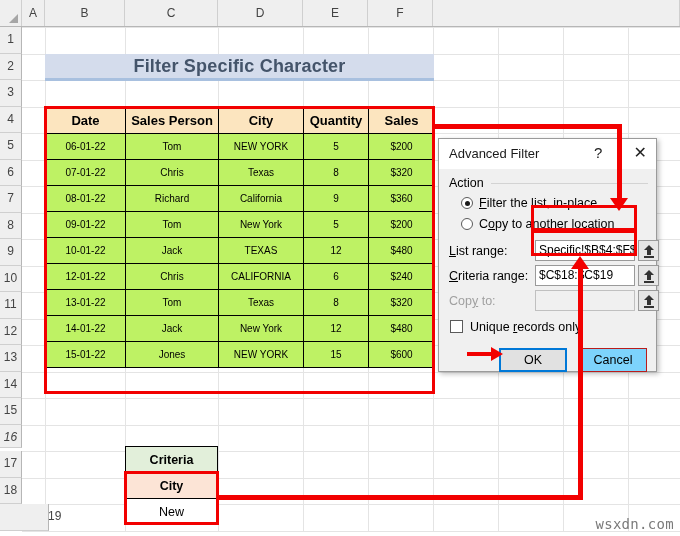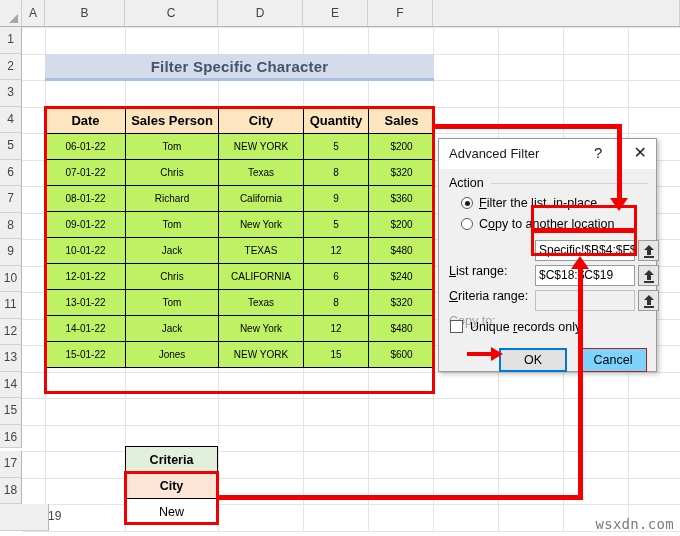--- a/index.html
+++ b/index.html
@@ -23,21 +23,21 @@
      border-left:9px solid transparent;border-bottom:9px solid #a6a6a6;}
   .rowhead{position:absolute;left:0;width:22px;text-align:center;
      font-size:12px;color:#444;background:#efefef;
      border-bottom:1px solid #cfcfcf;border-right:1px solid #b6b6b6;box-sizing:border-box;}
   .gridline-v{position:absolute;width:1px;background:#e4e4e4;}
   .gridline-h{position:absolute;height:1px;background:#e4e4e4;}
 
   
   #title-banner{position:absolute;background:#d4dcec;border-bottom:3px solid #a8c0df;
      box-sizing:border-box;display:flex;align-items:center;justify-content:center;}
-  #title-banner .t{font-size:15px;font-weight:bold;color:#44546a;letter-spacing:.2px;}
+  #title-banner .t{font-size:18px;font-weight:bold;color:#44546a;letter-spacing:.2px;}
 
   
   #data-table{position:absolute;border-collapse:collapse;table-layout:fixed;background:#fff;}
   #data-table td{border:1px solid #000;font-size:10px;color:#000;text-align:center;
      height:26px;padding:0;box-sizing:border-box;background:#bef264;}
   #data-table thead td{background:#fce5bf;font-weight:bold;font-size:13px;}
   .redframe{position:absolute;border:3px solid #f20000;box-sizing:border-box;
      pointer-events:none;}
 
   
@@ -60,21 +60,21 @@
      line-height:18px;cursor:pointer;}
   #dialog .body{position:relative;padding:0;}
   .grp-label{position:absolute;left:10px;top:6px;font-size:12.5px;color:#000;background:#f0f0f0;
      padding-right:4px;}
   .grp-line{position:absolute;left:52px;right:8px;top:13px;height:1px;background:#d3d3d3;}
   .radio-row{position:absolute;left:22px;font-size:12.5px;color:#000;white-space:nowrap;}
   .radio{display:inline-block;width:12px;height:12px;border:1px solid #5a5a5a;border-radius:50%;
      background:#fff;vertical-align:-2px;margin-right:6px;position:relative;box-sizing:border-box;}
   .radio.on::after{content:"";position:absolute;left:2.5px;top:2.5px;width:5px;height:5px;
      border-radius:50%;background:#1a1a1a;}
-  .fld-label{position:absolute;font-size:12.5px;color:#000;margin-top:20px;}
+  .fld-label{position:absolute;font-size:12.5px;color:#000;}
   .fld-label.dim{color:#a0a0a0;}
   .txtbox{position:absolute;background:#fff;border:1px solid #9a9a9a;box-sizing:border-box;
      height:21px;line-height:19px;font-size:12px;padding-left:3px;color:#000;overflow:hidden;
      white-space:nowrap;}
   .txtbox.dim{background:#f0f0f0;border:1px solid #c0c0c0;}
   .picker{position:absolute;width:21px;height:21px;background:#e6e6e6;border:1px solid #9a9a9a;
      box-sizing:border-box;}
   .picker .arw{position:absolute;left:5px;top:4px;width:0;height:0;
      border-left:5px solid transparent;border-right:5px solid transparent;border-bottom:5px solid #333;}
   .picker .stem{position:absolute;left:8px;top:9px;width:4px;height:5px;background:#333;}
@@ -162,21 +162,21 @@
       <div class="rowhead" style="top: 159.5px; height: 26.5px; line-height: 25.5px;">6</div>
       <div class="rowhead" style="top: 186px; height: 26.5px; line-height: 25.5px;">7</div>
       <div class="rowhead" style="top: 212.5px; height: 26.5px; line-height: 25.5px;">8</div>
       <div class="rowhead" style="top: 239px; height: 26.5px; line-height: 25.5px;">9</div>
       <div class="rowhead" style="top: 265.5px; height: 26.5px; line-height: 25.5px;">10</div>
       <div class="rowhead" style="top: 292px; height: 26.5px; line-height: 25.5px;">11</div>
       <div class="rowhead" style="top: 318.5px; height: 26.5px; line-height: 25.5px;">12</div>
       <div class="rowhead" style="top: 345px; height: 26.5px; line-height: 25.5px;">13</div>
       <div class="rowhead" style="top: 371.5px; height: 26.5px; line-height: 25.5px;">14</div>
       <div class="rowhead" style="top: 398px; height: 26.5px; line-height: 25.5px;">15</div>
-      <div class="rowhead" style="top: 424.5px; height: 23px; line-height: 25.5px;">16</div>
+      <div class="rowhead" style="top: 424.5px; height: 23px; line-height: 25.5px; font-style: italic;">16</div>
       <div class="rowhead" style="top: 451px; height: 26.5px; line-height: 25.5px;">17</div>
       <div class="rowhead" style="top: 477.5px; height: 26.5px; line-height: 25.5px;">18</div>
       <div class="rowhead" style="top: 504px; height: 26.5px; line-height: 25.5px; padding-left: 48px;">19</div>
     </div>
 
   <div id="title-banner" style="left:45px;top:54px;width:389px;height:27px;">
     <span class="t">Filter Specific Character</span>
   </div>
 
   <table id="data-table" style="left:45px;top:107px;width:389px;">

